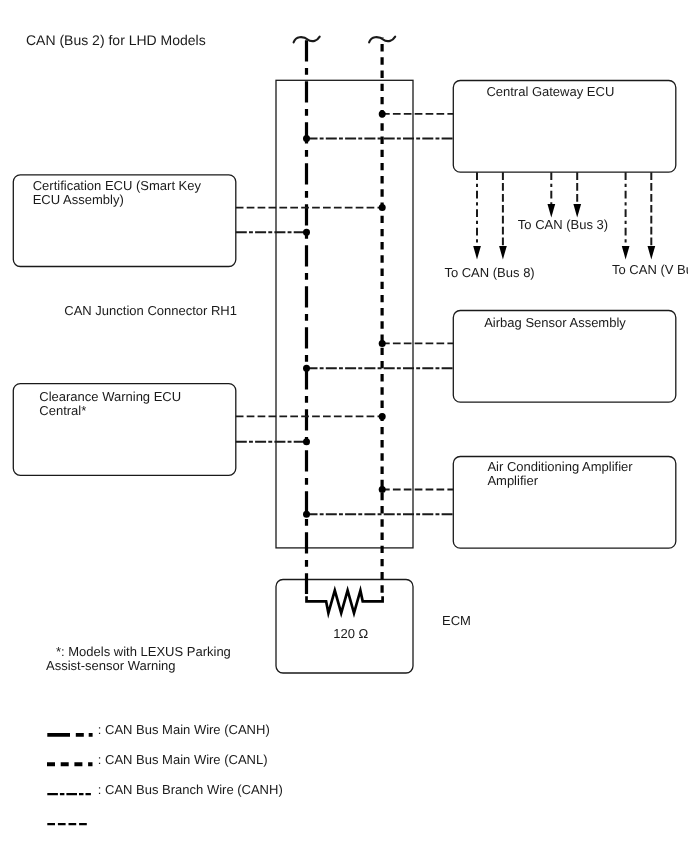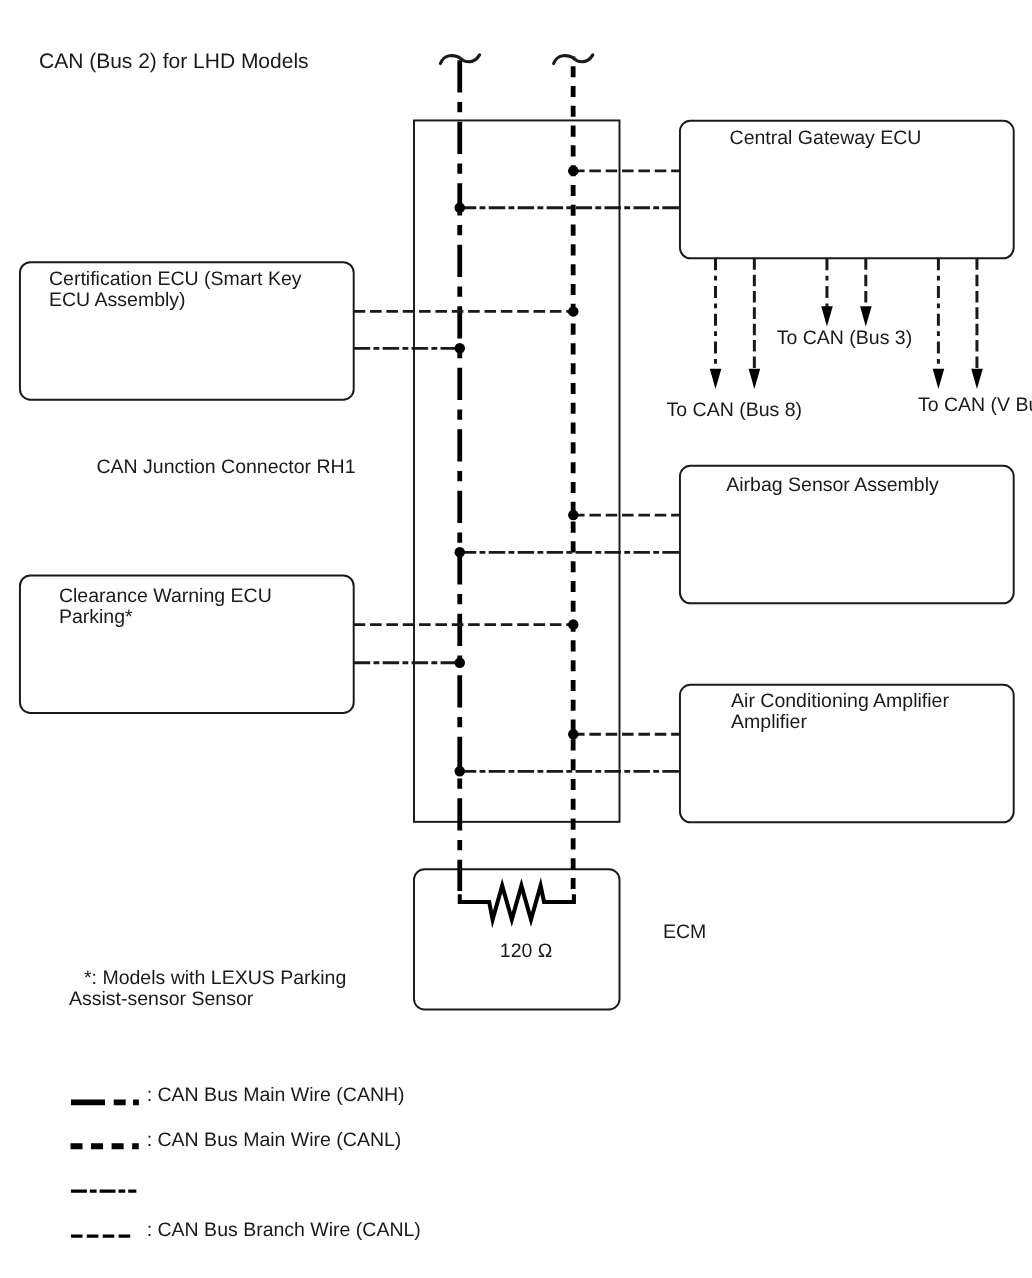--- a/index.html
+++ b/index.html
@@ -102,36 +102,36 @@
     <path d="M47.3,808.1 L87,808.1" stroke-width="2.1" stroke-dasharray="7.7 2.9"></path>
   </g>
 </svg>
 
 <div class="txt ttl" style="left:26px;top:16.4px">CAN (Bus 2) for LHD Models</div>
 
 <div class="txt" style="left:32.7px;top:162.7px">Certification ECU (Smart Key</div>
 <div class="txt" style="left:32.7px;top:176.7px">ECU Assembly)</div>
 
 <div class="txt" style="left:39.3px;top:373.5px">Clearance Warning ECU</div>
-<div class="txt" style="left:39.3px;top:387.5px">Parking*</div>
+<div class="txt" style="left:39.3px;top:387.5px">Central*</div>
 
 <div class="txt" style="left:486.4px;top:69.2px">Central Gateway ECU</div>
 <div class="txt" style="left:484.2px;top:300.2px">Airbag Sensor Assembly</div>
 <div class="txt" style="left:487.4px;top:443.9px">Air Conditioning Amplifier</div>
 <div class="txt" style="left:487.4px;top:457.9px">Amplifier</div>
 
 <div class="txt" style="left:442px;top:598.1px">ECM</div>
 <div class="txt" style="left:333.2px;top:610.5px">120 Ω</div>
 
 <div class="txt" style="left:64.3px;top:287.9px">CAN Junction Connector RH1</div>
 
 <div class="txt" style="left:444.4px;top:249.5px">To CAN (Bus 8)</div>
 <div class="txt" style="left:517.8px;top:201.8px">To CAN (Bus 3)</div>
 <div class="txt" style="left:612px;top:247.2px">To CAN (V Bus)</div>
 
 <div class="txt" style="left:56px;top:629.1px">*: Models with LEXUS Parking</div>
-<div class="txt" style="left:46px;top:643.1px">Assist-sensor Sensor</div>
+<div class="txt" style="left:46px;top:643.1px">Assist-sensor Warning</div>
 
 <div class="txt" style="left:97.8px;top:707.2px">: CAN Bus Main Wire (CANH)</div>
 <div class="txt" style="left:97.8px;top:737.2px">: CAN Bus Main Wire (CANL)</div>
-<div class="txt" style="left:97.8px;top:797.2px">: CAN Bus Branch Wire (CANL)</div>
+<div class="txt" style="left:97.8px;top:767.2px">: CAN Bus Branch Wire (CANH)</div>
 
 </div>
 
 </body></html>

